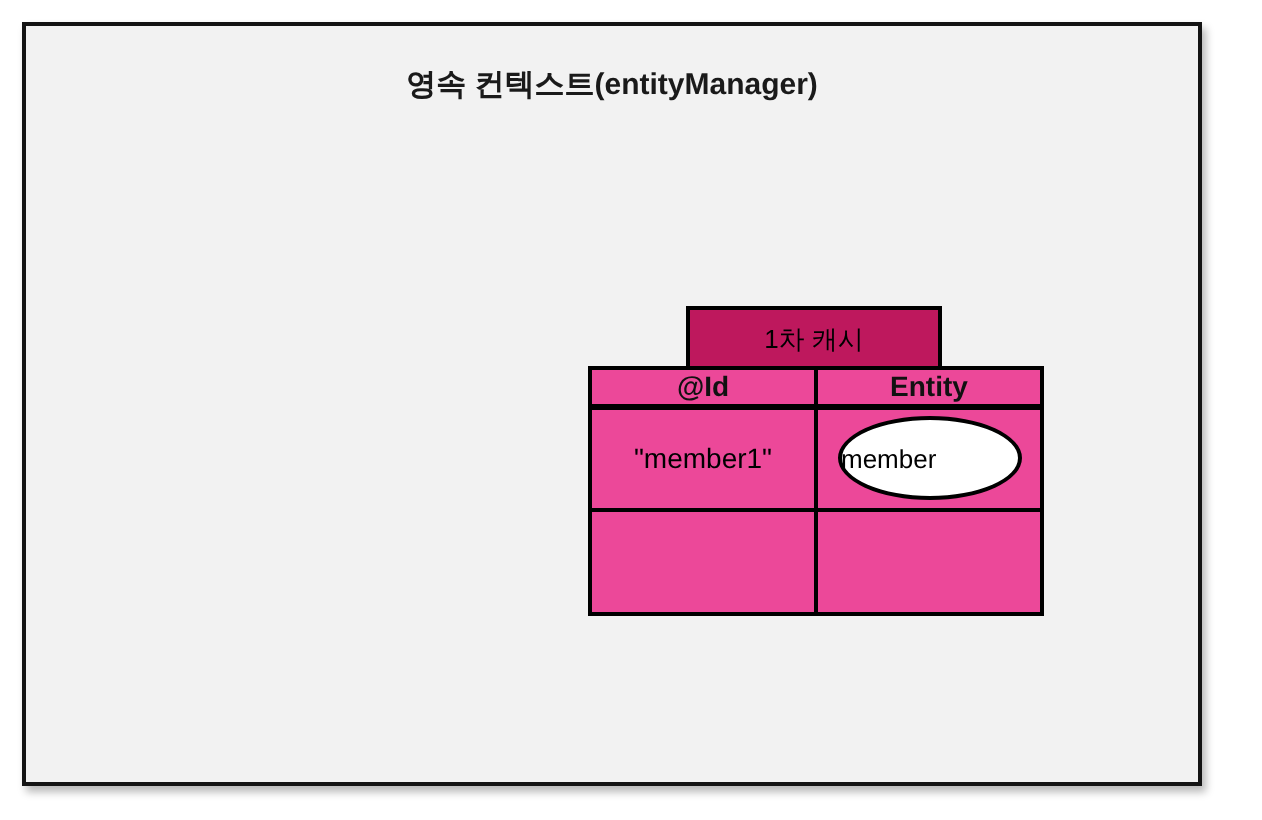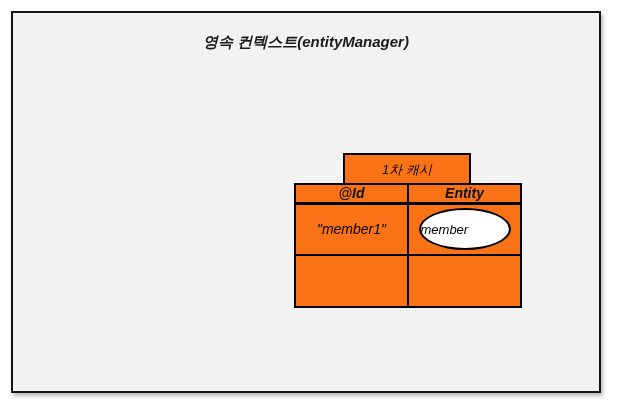--- a/index.html
+++ b/index.html
@@ -4,21 +4,21 @@
 <style>
   * { box-sizing: border-box; }
   html, body {
     margin: 0; padding: 0;
     width: 631px; height: 410px;
     background: #ffffff;
     font-family: "Liberation Sans", sans-serif;
     color: #111111;
     overflow: hidden;
   }
-  .canvas { position: relative; width: 505px; height: 410px; font-style: italic; }
+  .canvas { position: relative; width: 505px; height: 410px; }
 
   
   .panel {
     position: absolute;
     left: 11px; top: 11px;
     width: 590px; height: 382px;
     background: #f2f2f2;
     border: 2px solid #141414;
     box-shadow: 2px 3px 4px rgba(0,0,0,0.28);
   }
@@ -29,21 +29,21 @@
     font-size: 15px;
     font-weight: bold;
     color: #1a1a1a;
   }
 
   
   .cache-tab {
     position: absolute;
     left: 330px; top: 140px;
     width: 128px; height: 32px;
-    background: #f97316;
+    background: #be185d;
     border: 2px solid #000000;
     border-bottom: none;
     display: flex; align-items: center; justify-content: center;
     font-size: 13px;
     color: #000000;
   }
 
   
   .cache-table {
     position: absolute;
@@ -51,21 +51,21 @@
     border-collapse: collapse;
     table-layout: fixed;
     background: #ffffff;
   }
   .cache-table th, .cache-table td {
     border: 2px solid #000000;
     width: 113px;
     text-align: center;
     vertical-align: middle;
     padding: 0;
-    background: #f97316;
+    background: #ec4899;
   }
   .cache-table th {
     height: 19px;
     font-size: 14px;
     font-weight: bold;
     border-bottom: 3px solid #000000;
   }
   .cache-table td {
     height: 52px;
     font-size: 14px;

